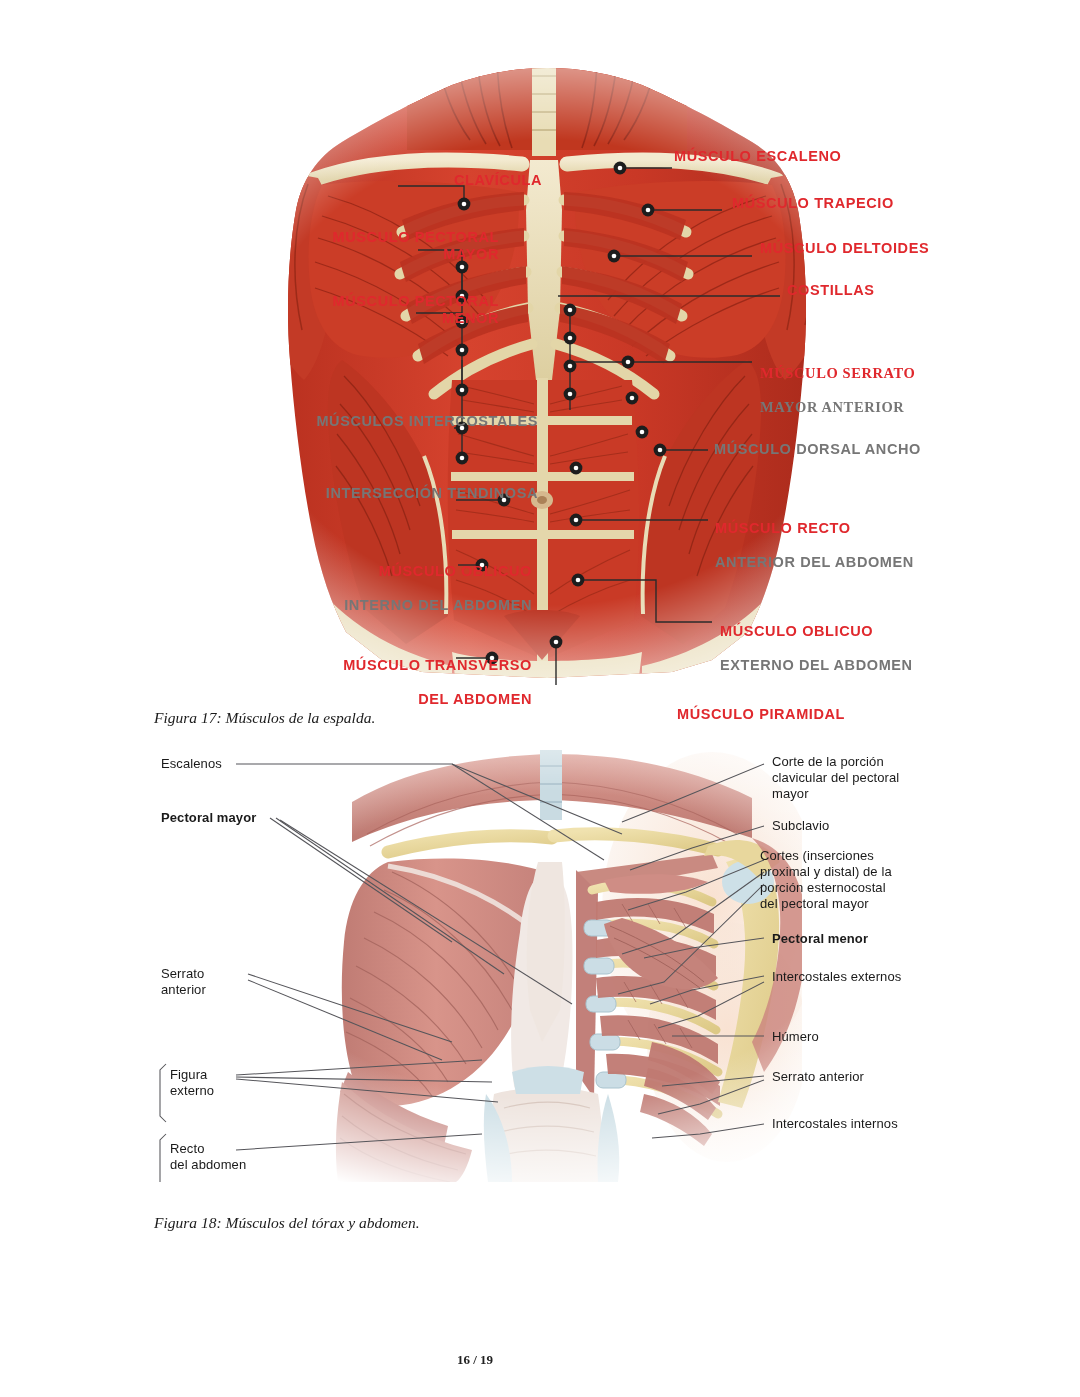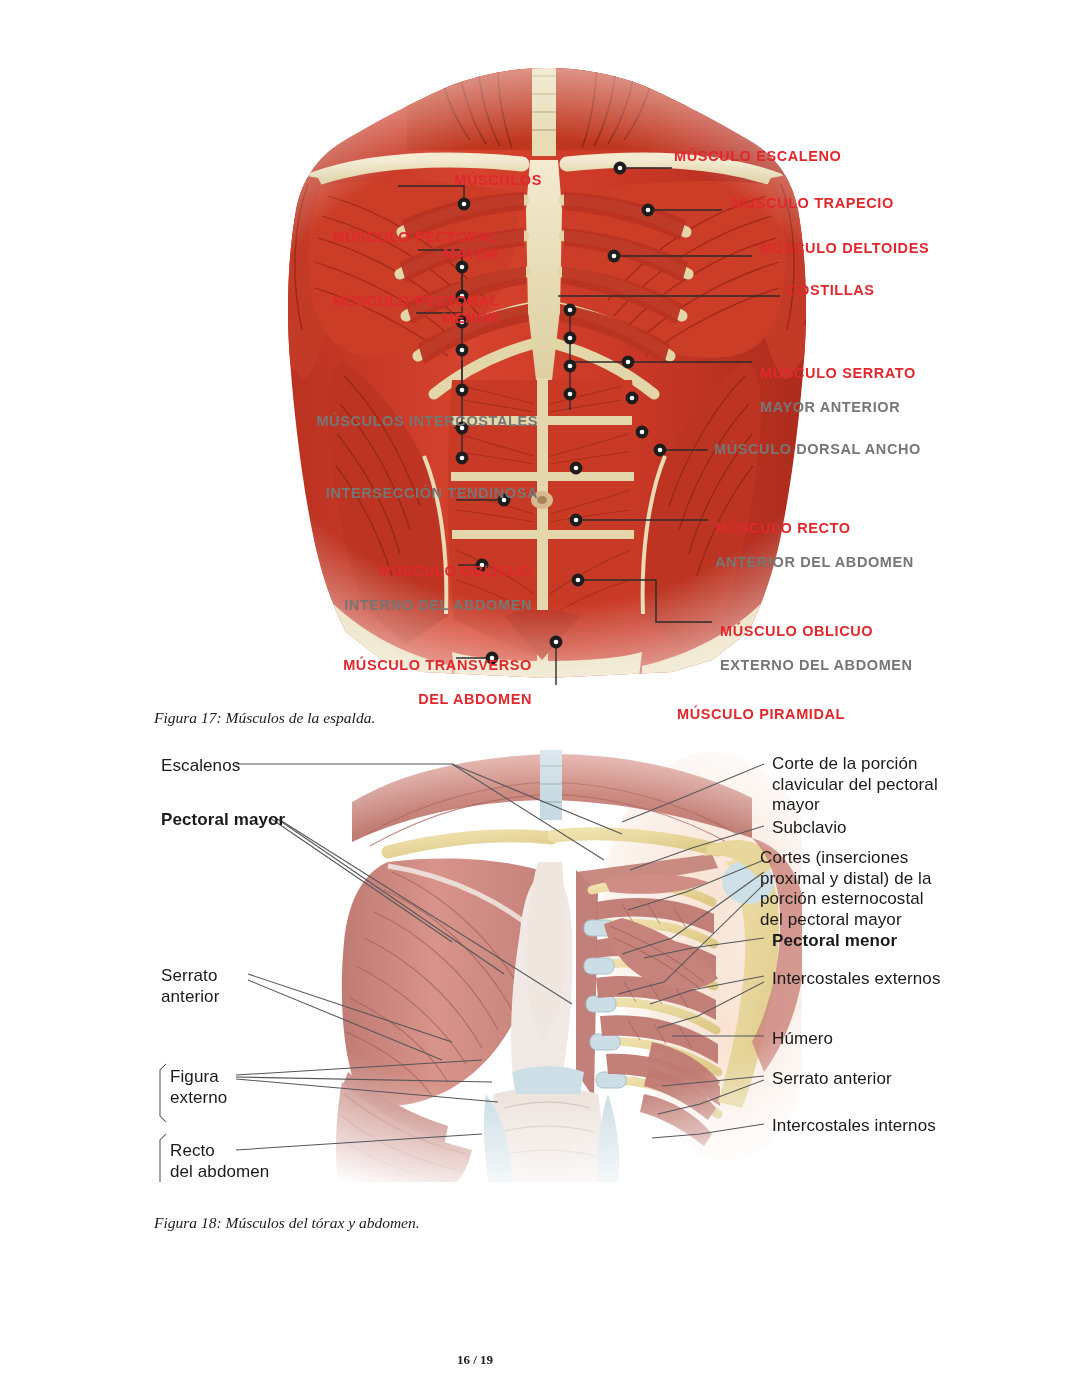--- a/index.html
+++ b/index.html
@@ -59,21 +59,21 @@
     position: absolute;
     left: 152px;
     top: 742px;
     width: 790px;
     height: 440px;
     overflow: hidden;
   }
   .f2lbl {
     position: absolute;
     font-family: "Liberation Sans", sans-serif;
-    font-size: 17px;
+    font-size: 13px;
     color: #1a1a1a;
     line-height: 1.22;
     white-space: pre-line;
     letter-spacing: 0.1px;
   }
   .f2lbl.bold { font-weight: bold; }
 
   
   .footer {
     position: absolute;
@@ -360,21 +360,21 @@
           <circle cx="490" cy="372" r="2.3"></circle>
             <circle cx="508" cy="390" r="2.3"></circle>
           <circle cx="424" cy="408" r="2.3"></circle>
             <circle cx="424" cy="460" r="2.3"></circle>
           <circle cx="426" cy="520" r="2.3"></circle>
             <circle cx="404" cy="582" r="2.3"></circle>
         </g>
       </g>
     </svg>
 
-    <div class="lbl f1lbl red r-align" style="left:150px; top:112px; width:240px;">MÚSCULOS</div>
+    <div class="lbl f1lbl red r-align" style="left:150px; top:112px; width:240px;">CLAVÍCULA</div>
 
     <div class="lbl f1lbl red r-align" style="left:22px; top:169px; width:325px;">MÚSCULO PECTORAL
 MAYOR</div>
 
     <div class="lbl f1lbl red r-align" style="left:22px; top:233px; width:325px;">MÚSCULO PECTORAL
 MENOR</div>
 
     <div class="lbl f1lbl gray r-align" style="left:14px; top:425px; width:372px;">INTERSECCIÓN TENDINOSA</div>
 
     <div class="lbl f1lbl gray r-align" style="left:0px; top:353px; width:386px;">MÚSCULOS INTERCOSTALES</div>
@@ -390,21 +390,21 @@
     </div>
 
     <div class="lbl f1lbl red l-align" style="left:522px; top:88px;">MÚSCULO ESCALENO</div>
 
     <div class="lbl f1lbl red l-align" style="left:580px; top:135px;">MÚSCULO TRAPECIO</div>
 
     <div class="lbl f1lbl red l-align" style="left:608px; top:180px;">MÚSCULO DELTOIDES</div>
 
     <div class="lbl f1lbl red l-align" style="left:635px; top:222px;">COSTILLAS</div>
 
-    <div class="lbl f1lbl mix l-align" style="left:608px; top:288px;">
+    <div class="lbl f1lbl mix l-align" style="left:608px; top:288px;font-family:Liberation Serif, serif;">
       <span class="r">MÚSCULO SERRATO</span>
       <span class="g">MAYOR ANTERIOR</span>
     </div>
 
     <div class="lbl f1lbl gray l-align" style="left:562px; top:381px;">MÚSCULO DORSAL ANCHO</div>
 
     <div class="lbl f1lbl mix l-align" style="left:563px; top:443px;">
       <span class="r">MÚSCULO RECTO</span>
       <span class="g">ANTERIOR DEL ABDOMEN</span>
     </div>

